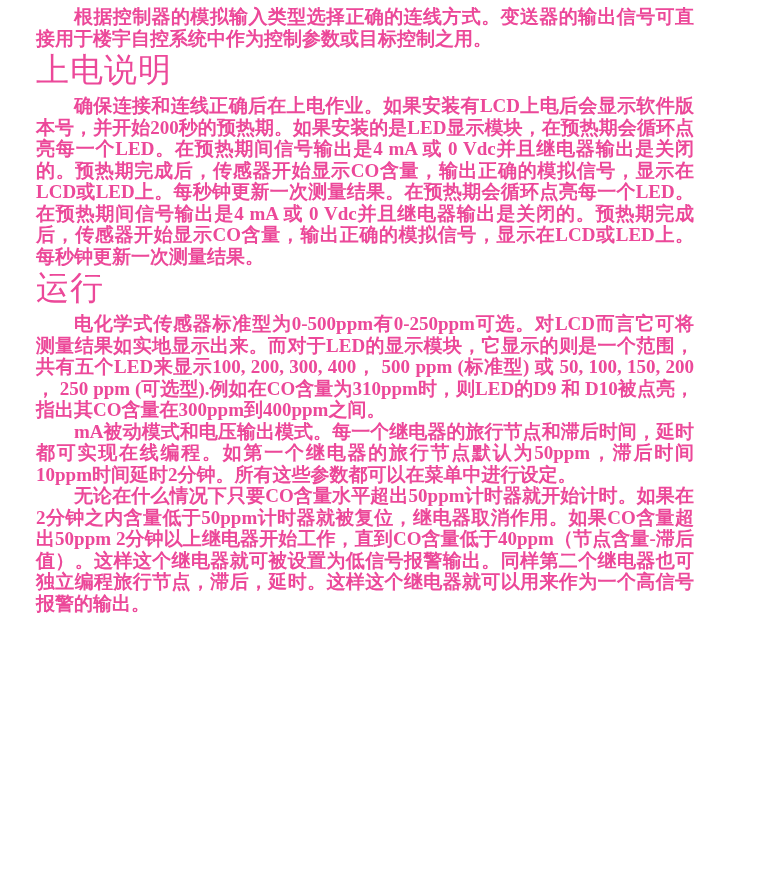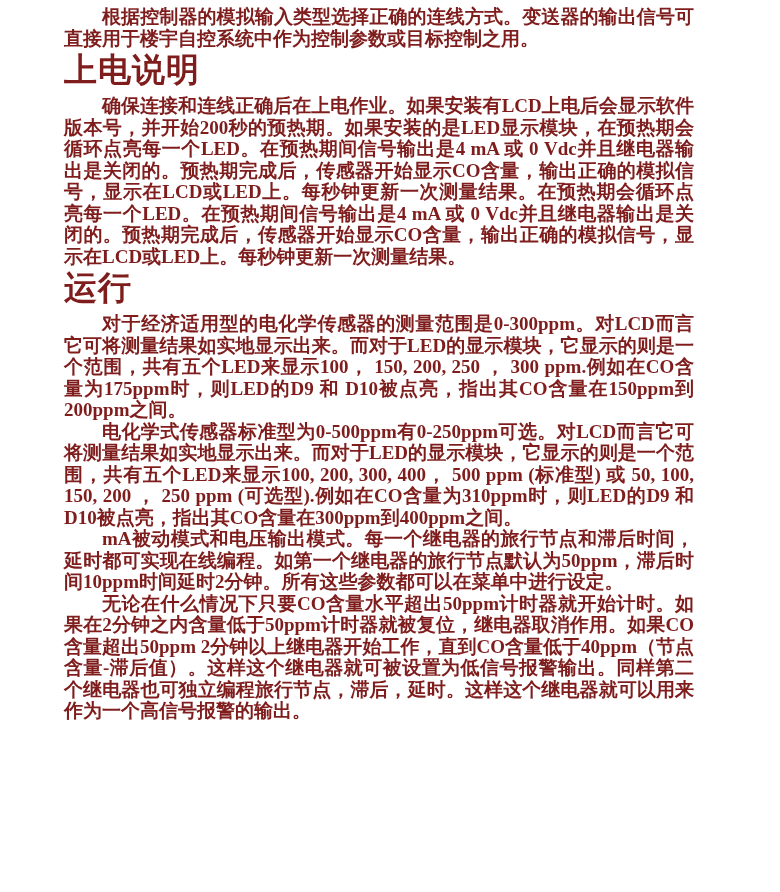--- a/index.html
+++ b/index.html
@@ -9,37 +9,37 @@
   }
   body {
     width: 780px;
     height: 892px;
     overflow: hidden;
   }
   .page {
     box-sizing: border-box;
     width: 780px;
     height: 892px;
-    padding: 6px 86px 4px 64px;
+    padding: 6px 86px 4px 36px;
     font-family: "Liberation Serif", "DejaVu Serif", serif;
     font-weight: bold;
     font-size: 19px;
     line-height: 21.5px;
-    color: #7f1d1d;
+    color: #ec4899;
     text-align: justify;
   }
   .para {
     margin: 0;
     text-indent: 2em;
   }
   .heading {
     font-family: "Liberation Sans", "DejaVu Sans", sans-serif;
     font-size: 33px;
     line-height: 38px;
-    font-weight: bold;
+    font-weight: normal;
     margin: 2px 0 6px 0;
     text-indent: 0;
     text-align: left;
     letter-spacing: 1px;
   }
 </style>
 </head>
 <body>
 
 <div class="page">
@@ -47,21 +47,20 @@
   <p class="para">根据控制器的模拟输入类型选择正确的连线方式。变送器的输出信号可直接用于楼宇自控系统中作为控制参数或目标控制之用。</p>
 
 
   <h1 class="heading">上电说明</h1>
 
   <p class="para">确保连接和连线正确后在上电作业。如果安装有LCD上电后会显示软件版本号，并开始200秒的预热期。如果安装的是LED显示模块，在预热期会循环点亮每一个LED。在预热期间信号输出是4 mA 或 0 Vdc并且继电器输出是关闭的。预热期完成后，传感器开始显示CO含量，输出正确的模拟信号，显示在LCD或LED上。每秒钟更新一次测量结果。在预热期会循环点亮每一个LED。在预热期间信号输出是4 mA 或 0 Vdc并且继电器输出是关闭的。预热期完成后，传感器开始显示CO含量，输出正确的模拟信号，显示在LCD或LED上。每秒钟更新一次测量结果。</p>
 
   <h1 class="heading">运行</h1>
 
 
-  <p class="para">对于经济适用型的电化学传感器的测量范围是0-300ppm。对LCD而言它可将测量结果如实地显示出来。而对于LED的显示模块，它显示的则是一个范围，共有五个LED来显示100，  150, 200, 250 ，  300 ppm.例如在CO含量为175ppm时，则LED的D9 和 D10被点亮，指出其CO含量在150ppm到200ppm之间。</p>
 
   <p class="para">电化学式传感器标准型为0-500ppm有0-250ppm可选。对LCD而言它可将测量结果如实地显示出来。而对于LED的显示模块，它显示的则是一个范围，共有五个LED来显示100, 200, 300, 400，  500 ppm (标准型) 或 50, 100, 150, 200 ，  250 ppm (可选型).例如在CO含量为310ppm时，则LED的D9 和 D10被点亮，指出其CO含量在300ppm到400ppm之间。</p>
 
 
   <p class="para">mA被动模式和电压输出模式。每一个继电器的旅行节点和滞后时间，延时都可实现在线编程。如第一个继电器的旅行节点默认为50ppm，滞后时间10ppm时间延时2分钟。所有这些参数都可以在菜单中进行设定。</p>
 
   <p class="para">无论在什么情况下只要CO含量水平超出50ppm计时器就开始计时。如果在2分钟之内含量低于50ppm计时器就被复位，继电器取消作用。如果CO含量超出50ppm 2分钟以上继电器开始工作，直到CO含量低于40ppm（节点含量-滞后值）。这样这个继电器就可被设置为低信号报警输出。同样第二个继电器也可独立编程旅行节点，滞后，延时。这样这个继电器就可以用来作为一个高信号报警的输出。</p>
 
 </div>
 

